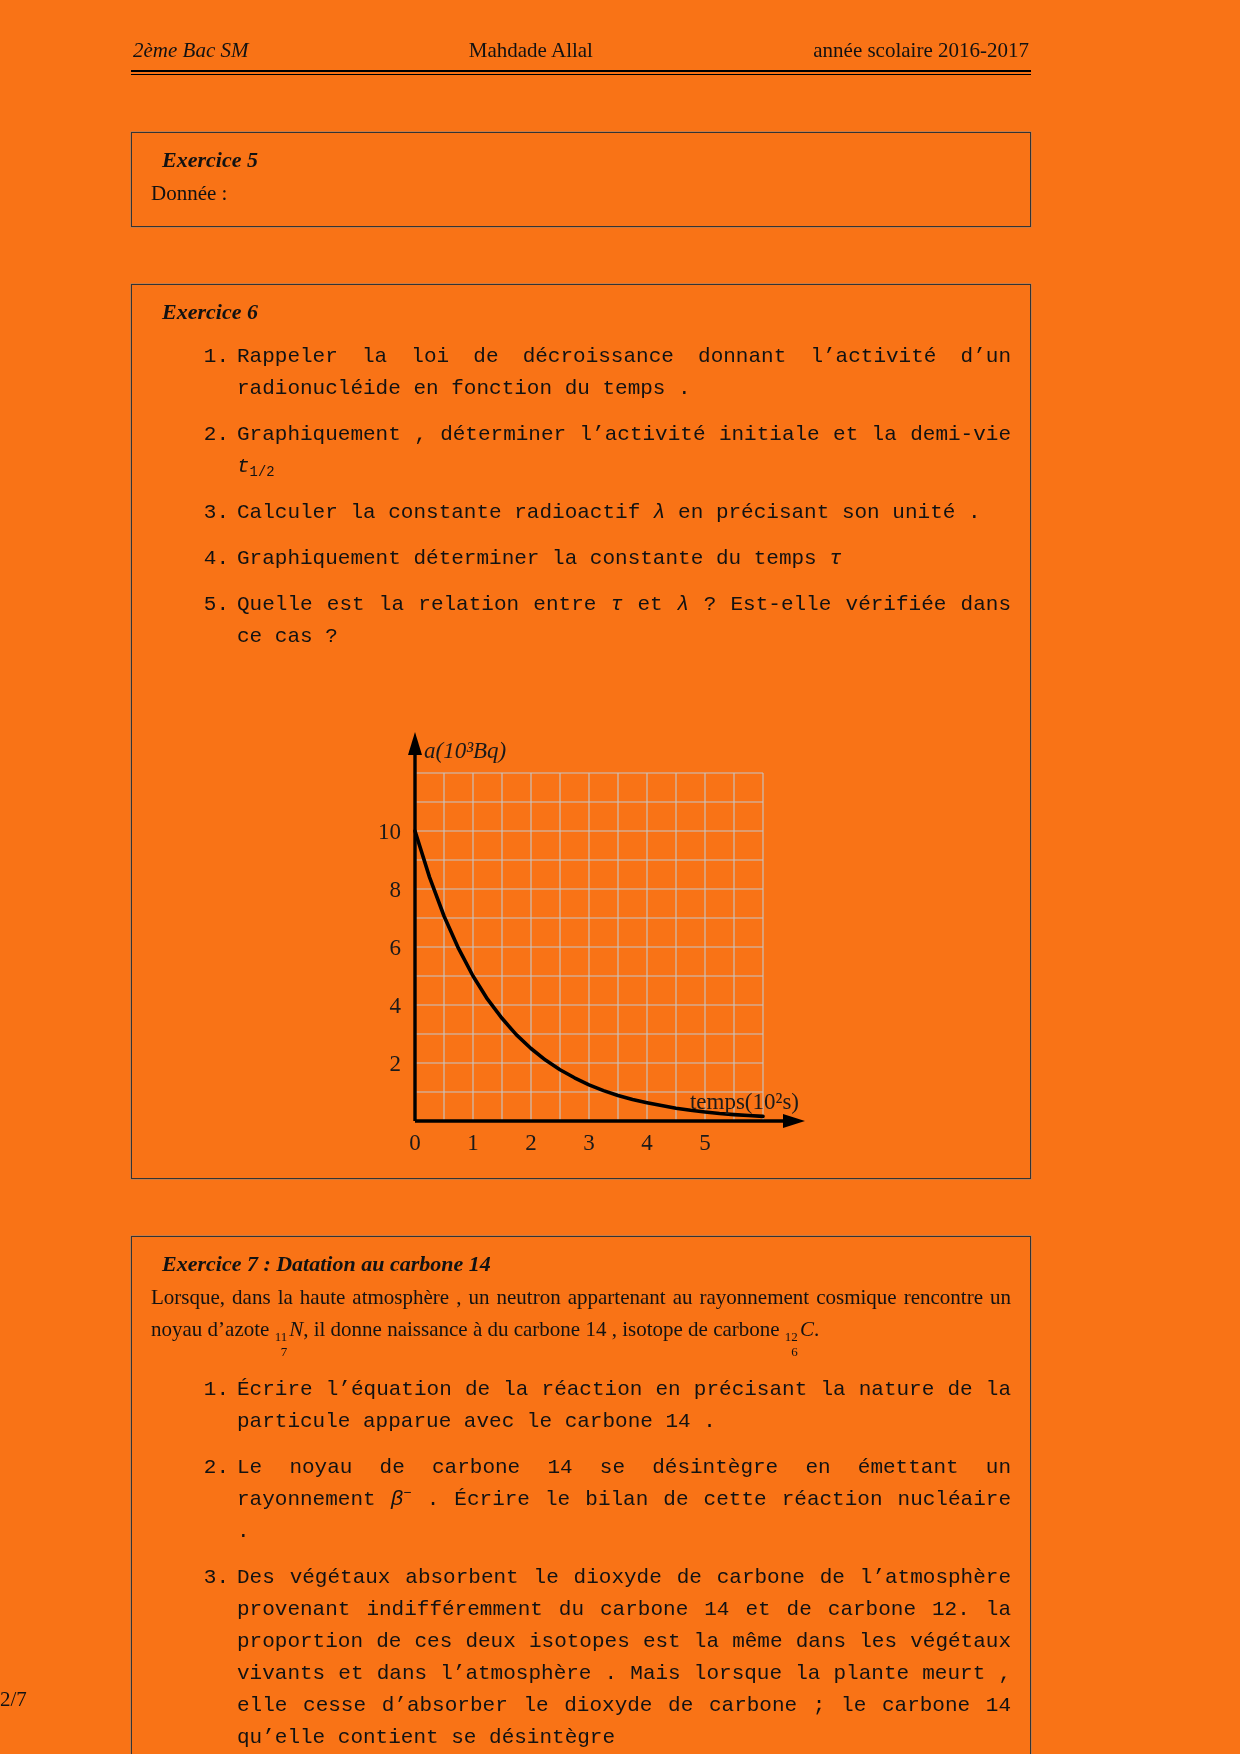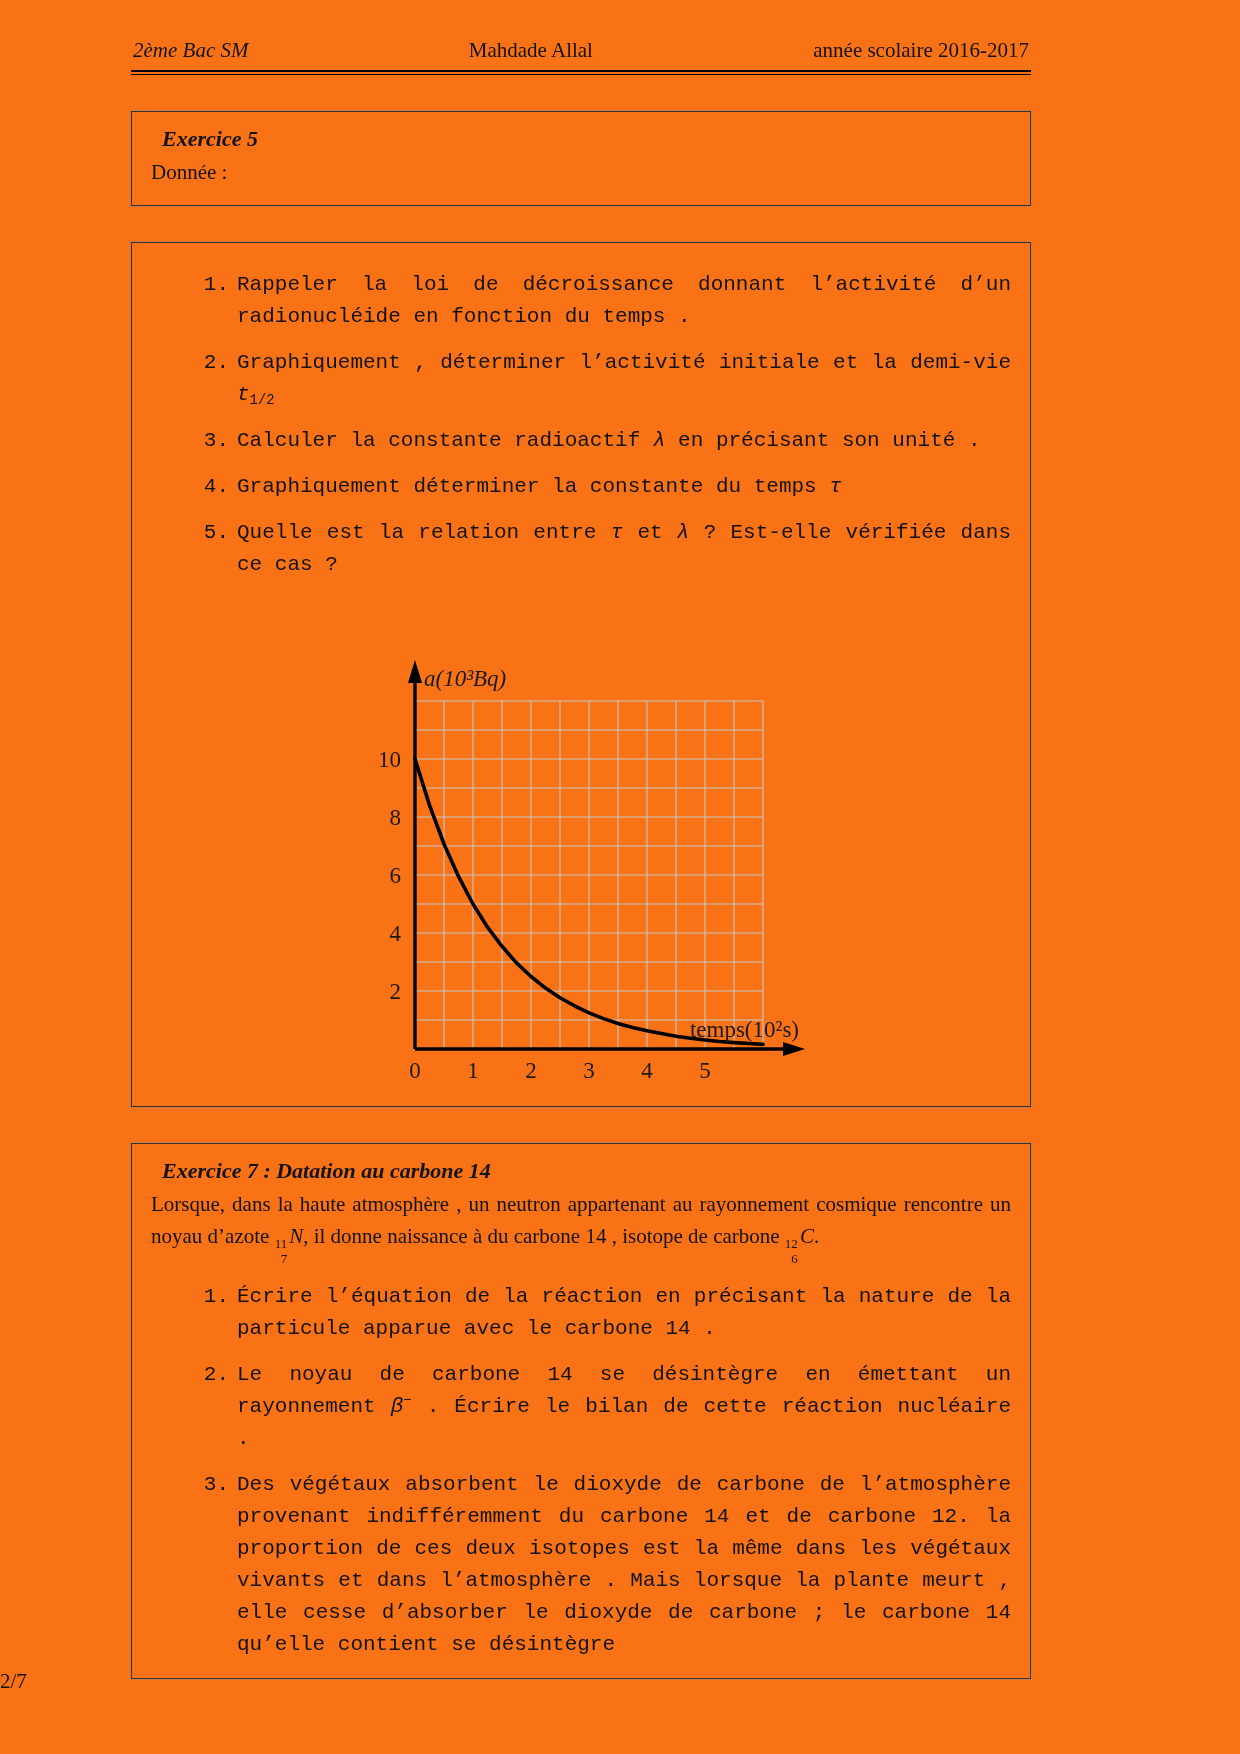--- a/index.html
+++ b/index.html
@@ -13,21 +13,21 @@
   }
   .content{width:900px;margin-left:131px;}
   
   .page-header{display:flex;justify-content:space-between;align-items:baseline;padding:0 2px;}
   .h-left{font-style:italic;}
   .header-rule{margin-top:7px;height:2px;border-top:2px solid #000;border-bottom:1px solid #000;}
   
   .exercise-box{
     border:1.6px solid #343434;
     padding:12px 19px 17px 19px;
-    margin-top:36px;
+    margin-top:57px;
     box-shadow:0 0 0 .4px #8a8a8a;
   }
   .ex-title{font-size:22px;line-height:30px;font-weight:700;font-style:italic;margin:0 0 2px 11px;}
   .exercise-box p{margin:0;line-height:32px;text-align:justify;}
   ol.questions{list-style:none;counter-reset:q;margin:10px 0 0 52px;padding:0;}
   ol.questions li{
     counter-increment:q;position:relative;
     padding-left:34px;margin-top:14px;line-height:32px;text-align:justify;font-family:Liberation Mono, monospace;
   }
   ol.questions li::before{
@@ -62,20 +62,21 @@
       <span class="h-right">année scolaire 2016-2017</span>
     </header>
     <div class="header-rule"></div>
 
     <section class="exercise-box">
       <h2 class="ex-title">Exercice 5</h2>
       <p>Donnée :</p>
     </section>
 
     <section class="exercise-box">
+      <h2 class="ex-title">Exercice 6</h2>
       <ol class="questions">
           <li>Rappeler la loi de décroissance donnant l’activité d’un radionucléide en fonction du temps .</li>
           <li>Graphiquement , déterminer l’activité initiale et la demi-vie <i>t</i><sub>1/2</sub></li>
           <li>Calculer la constante radioactif <i>λ</i> en précisant son unité .</li>
           <li>Graphiquement déterminer la constante du temps <i>τ</i></li>
           <li>Quelle est la relation entre <i>τ</i> et <i>λ</i> ? Est-elle vérifiée dans ce cas ?</li>
         </ol>
       <figure class="chart-wrap" style="margin-left:0;margin-right:0;">
         <svg id="decay-chart" viewBox="0 0 500 486" width="500" height="486">
             <g stroke="#c6c6c6" stroke-width="1.1">

